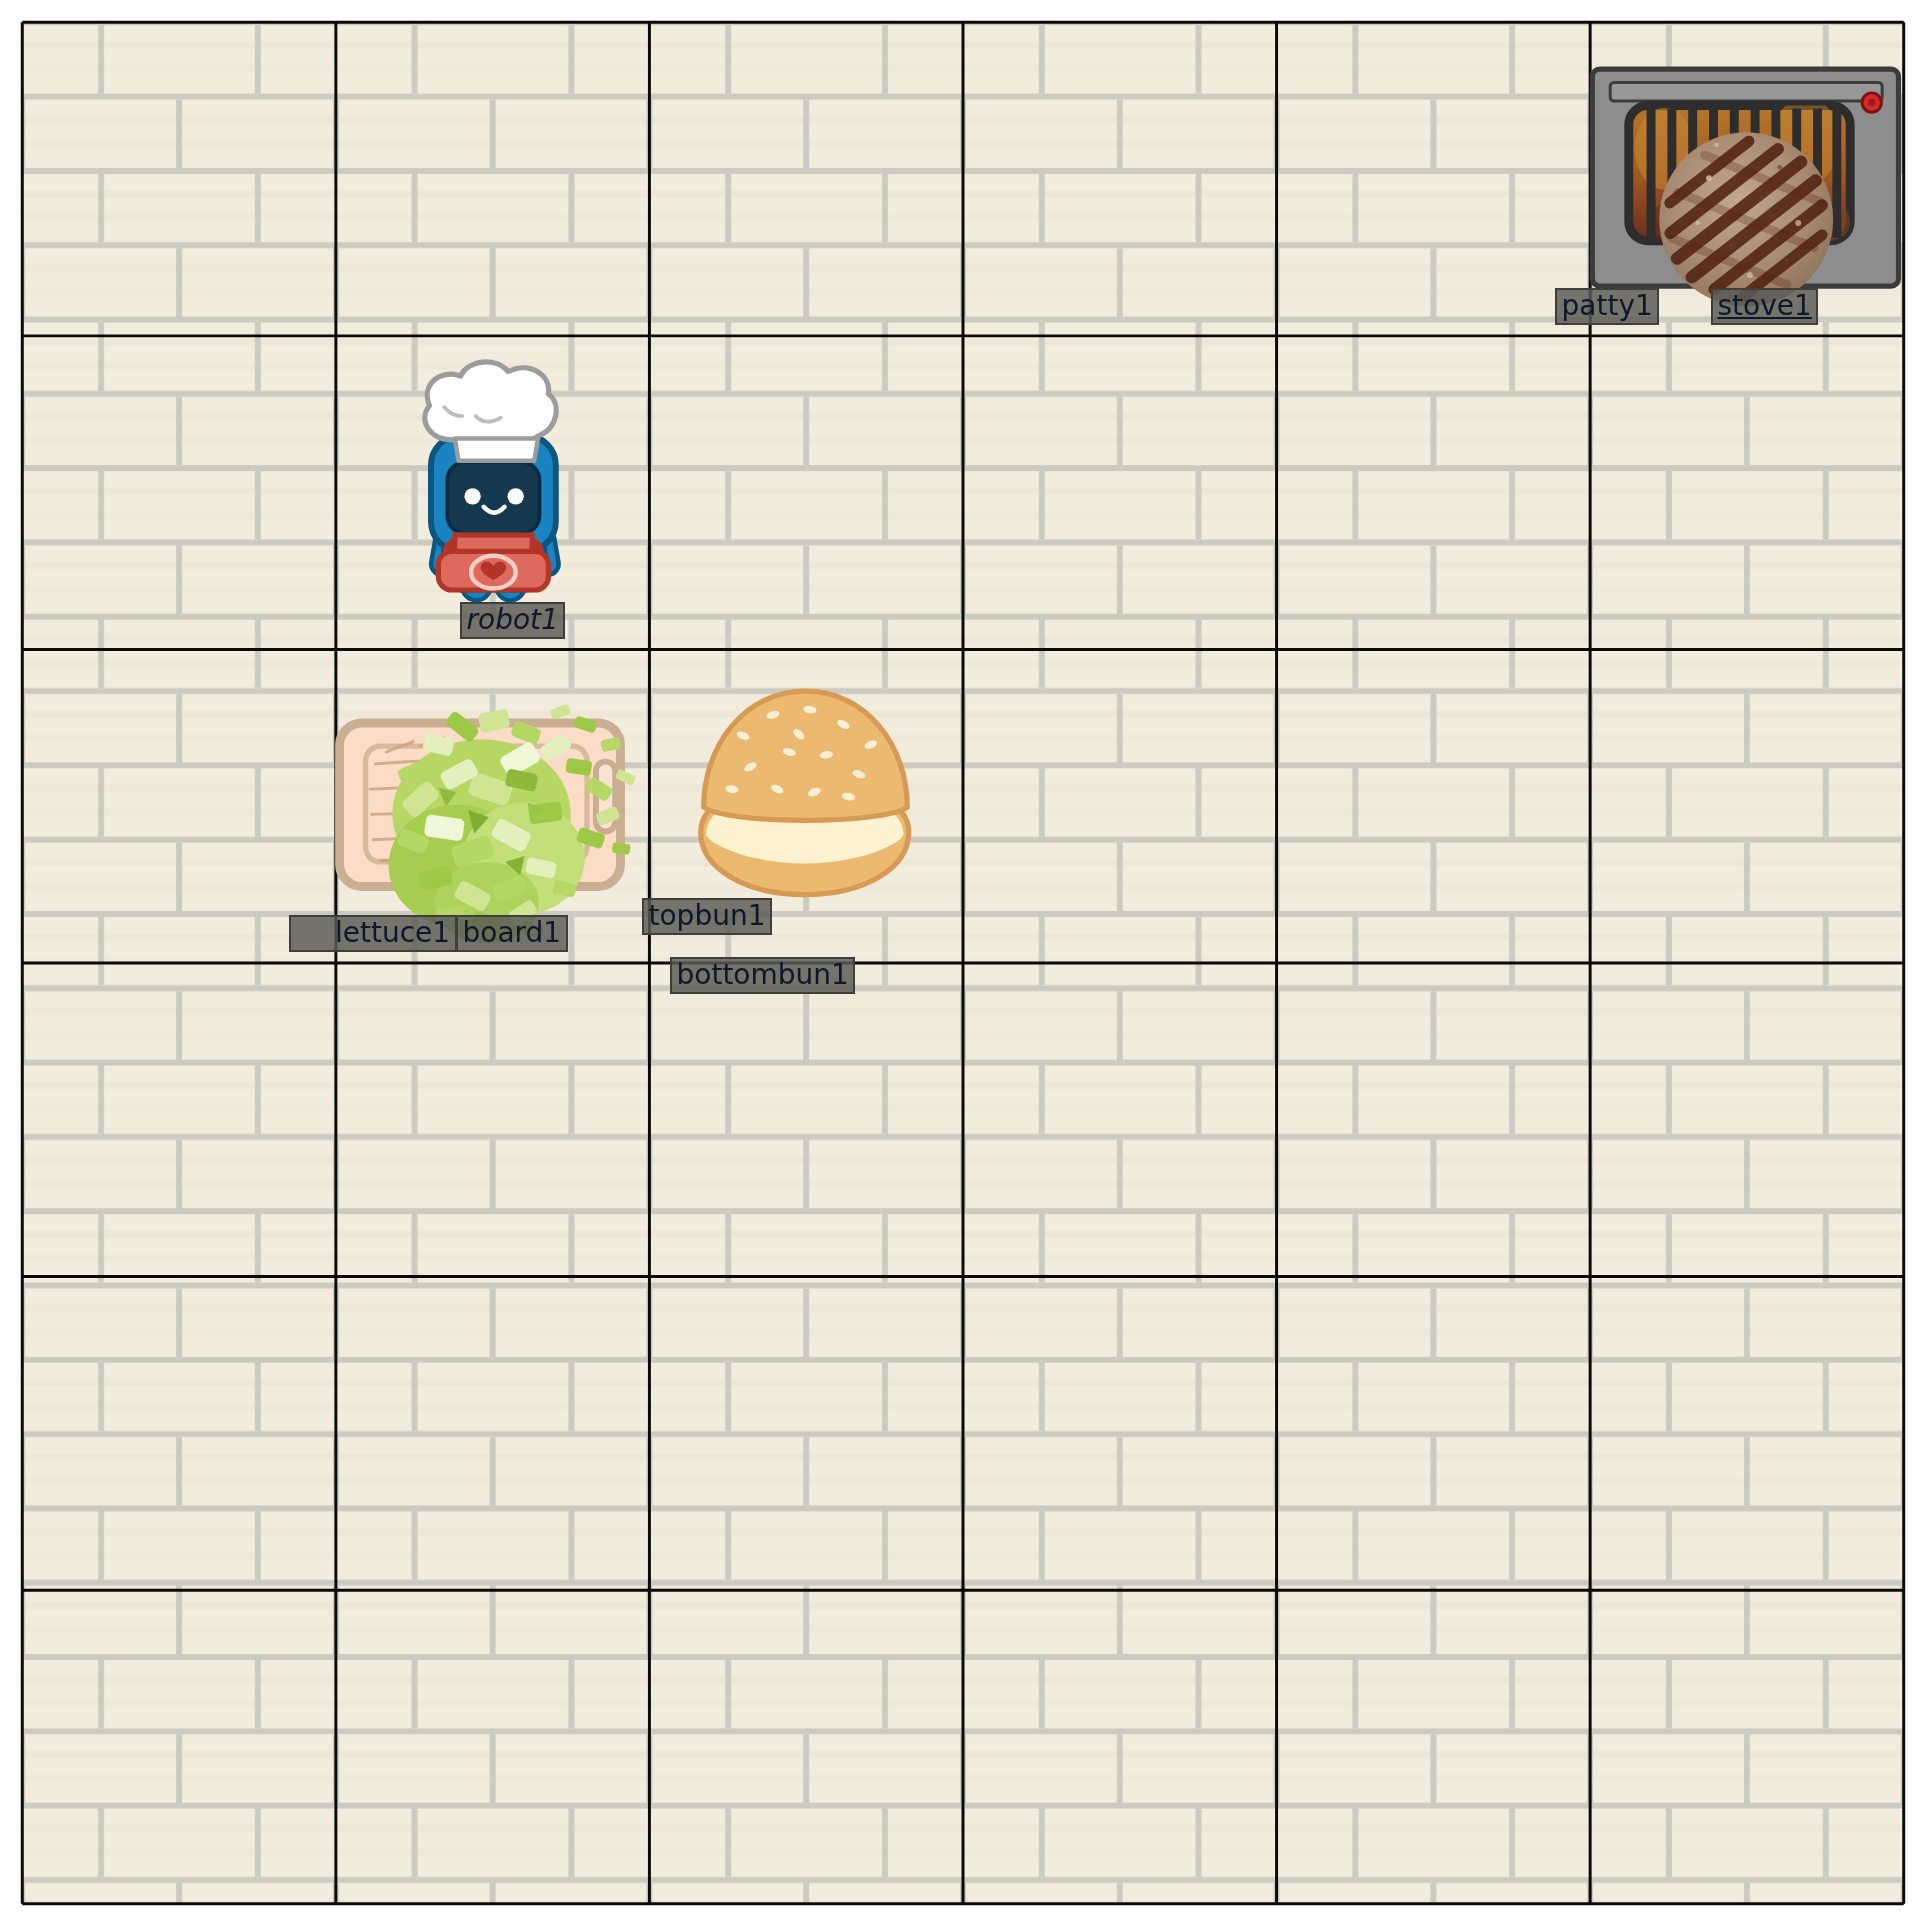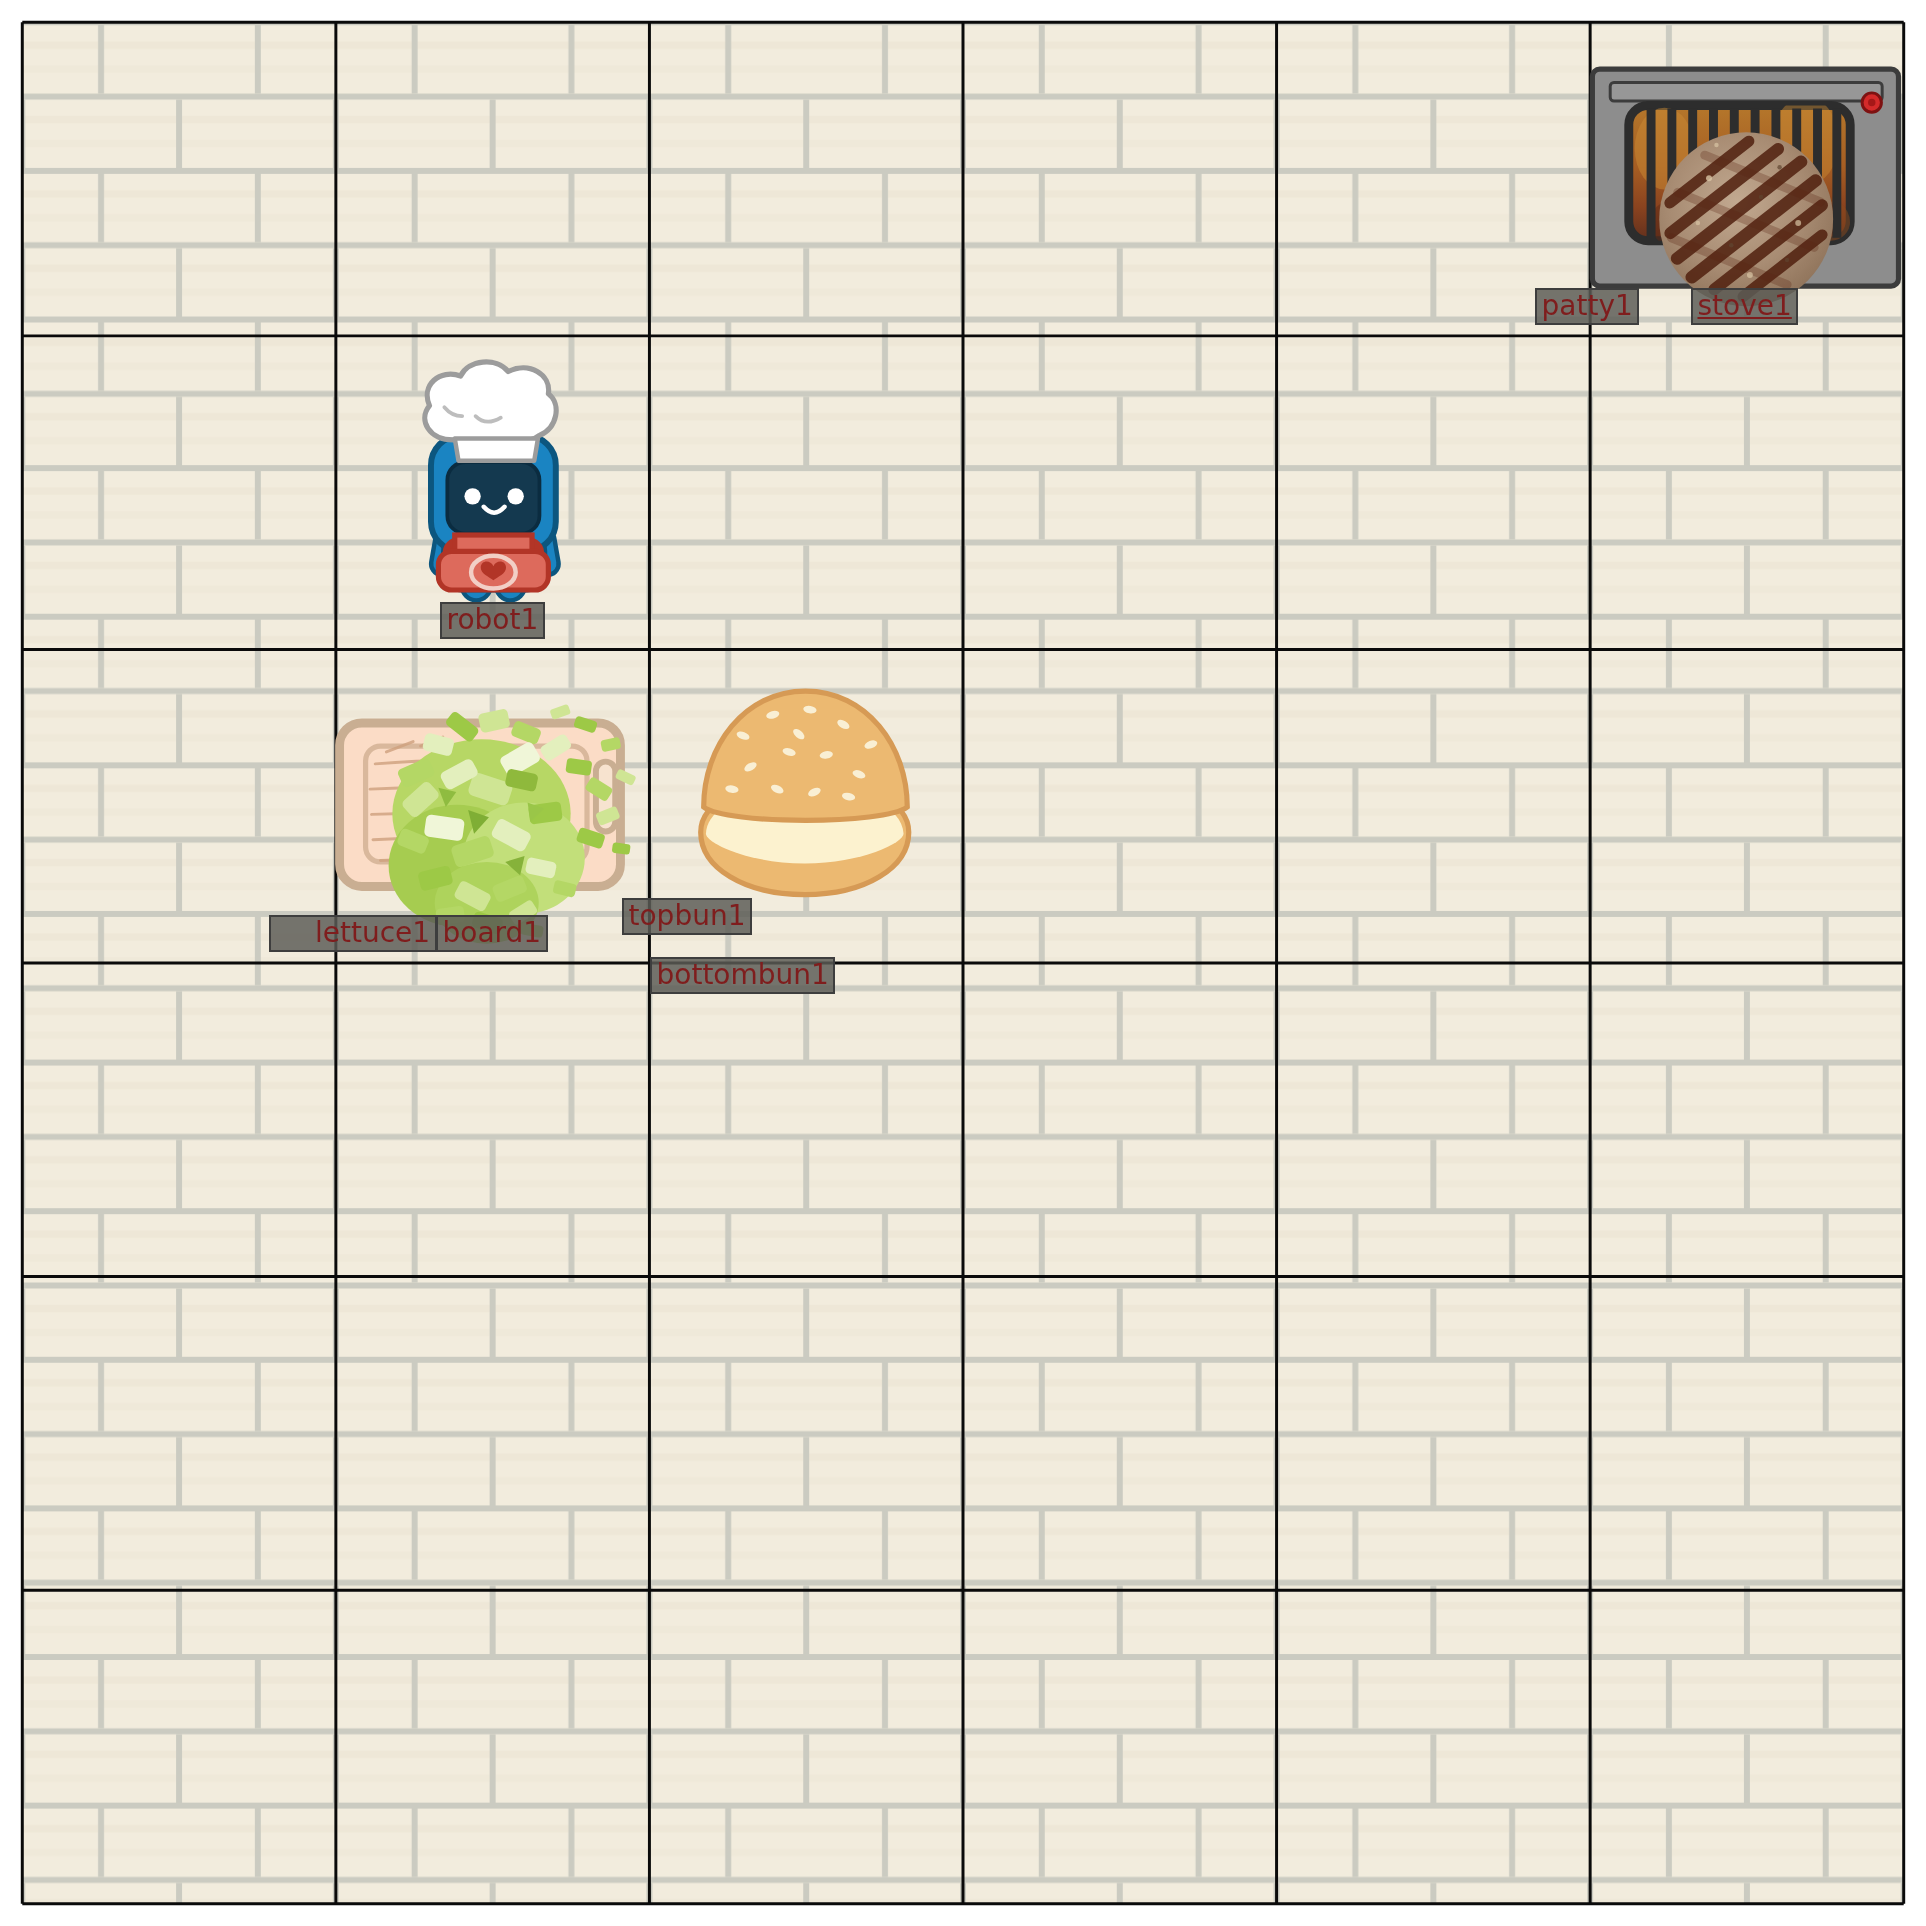--- a/index.html
+++ b/index.html
@@ -3,28 +3,29 @@
 <meta charset="utf-8">
 <style>
   html,body{margin:0;padding:0;background:#ffffff;}
   .stage{
     position:relative;width:1926px;height:1926px;background:#ffffff;
     font-family:"DejaVu Sans","Liberation Sans",sans-serif;overflow:hidden;
   }
   .scene-svg{position:absolute;left:0;top:0;width:1926px;height:1926px;display:block;}
   .obj-label{
     position:absolute;
-    color:#7f1d1d;
+    color:#0f172a;
     background:rgba(92,92,86,0.84);
     border:2.2px solid #3e3e3e;
     font-size:28px;
     line-height:30px;
     padding:0.7px 4.5px 2.2px 4.5px;
     white-space:nowrap;
     z-index:5;
+    margin-left:20px;
   }
 </style>
 </head>
 <body>
 
 <div class="stage">
 
 <svg class="scene-svg" viewBox="0 0 2592 2592" xmlns="http://www.w3.org/2000/svg">
   <defs>
     <pattern id="brick" width="211" height="200" patternUnits="userSpaceOnUse" patternTransform="translate(30,30)">
@@ -259,20 +260,20 @@
       <ellipse cx="1046" cy="1062" rx="9" ry="5" transform="rotate(25 1046 1062)"></ellipse>
       <ellipse cx="1096" cy="1066" rx="9" ry="5" transform="rotate(-25 1096 1066)"></ellipse>
       <ellipse cx="1142" cy="1072" rx="9" ry="5" transform="rotate(12 1142 1072)"></ellipse>
       <ellipse cx="1075" cy="988" rx="9" ry="5" transform="rotate(40 1075 988)"></ellipse>
     </g>
   </g>
 </svg>
 
 <div class="obj-label" style="left:1535px;top:288px;">patty1</div>
 <div class="obj-label" style="left:1691px;top:288px;text-decoration:underline;">stove1</div>
-<div class="obj-label" style="left:440px;top:602px;">robot1</div>
+<div class="obj-label" style="left:440px;top:602px;font-style:italic;">robot1</div>
 <div class="obj-label" style="left:269px;top:915px;padding-left:44px;">lettuce1</div>
 <div class="obj-label" style="left:436px;top:915px;text-align:center;">board1</div>
 <div class="obj-label" style="left:622px;top:898px;">topbun1</div>
 <div class="obj-label" style="left:650px;top:957px;">bottombun1</div>
 
 </div>
 
 
 </body></html>

